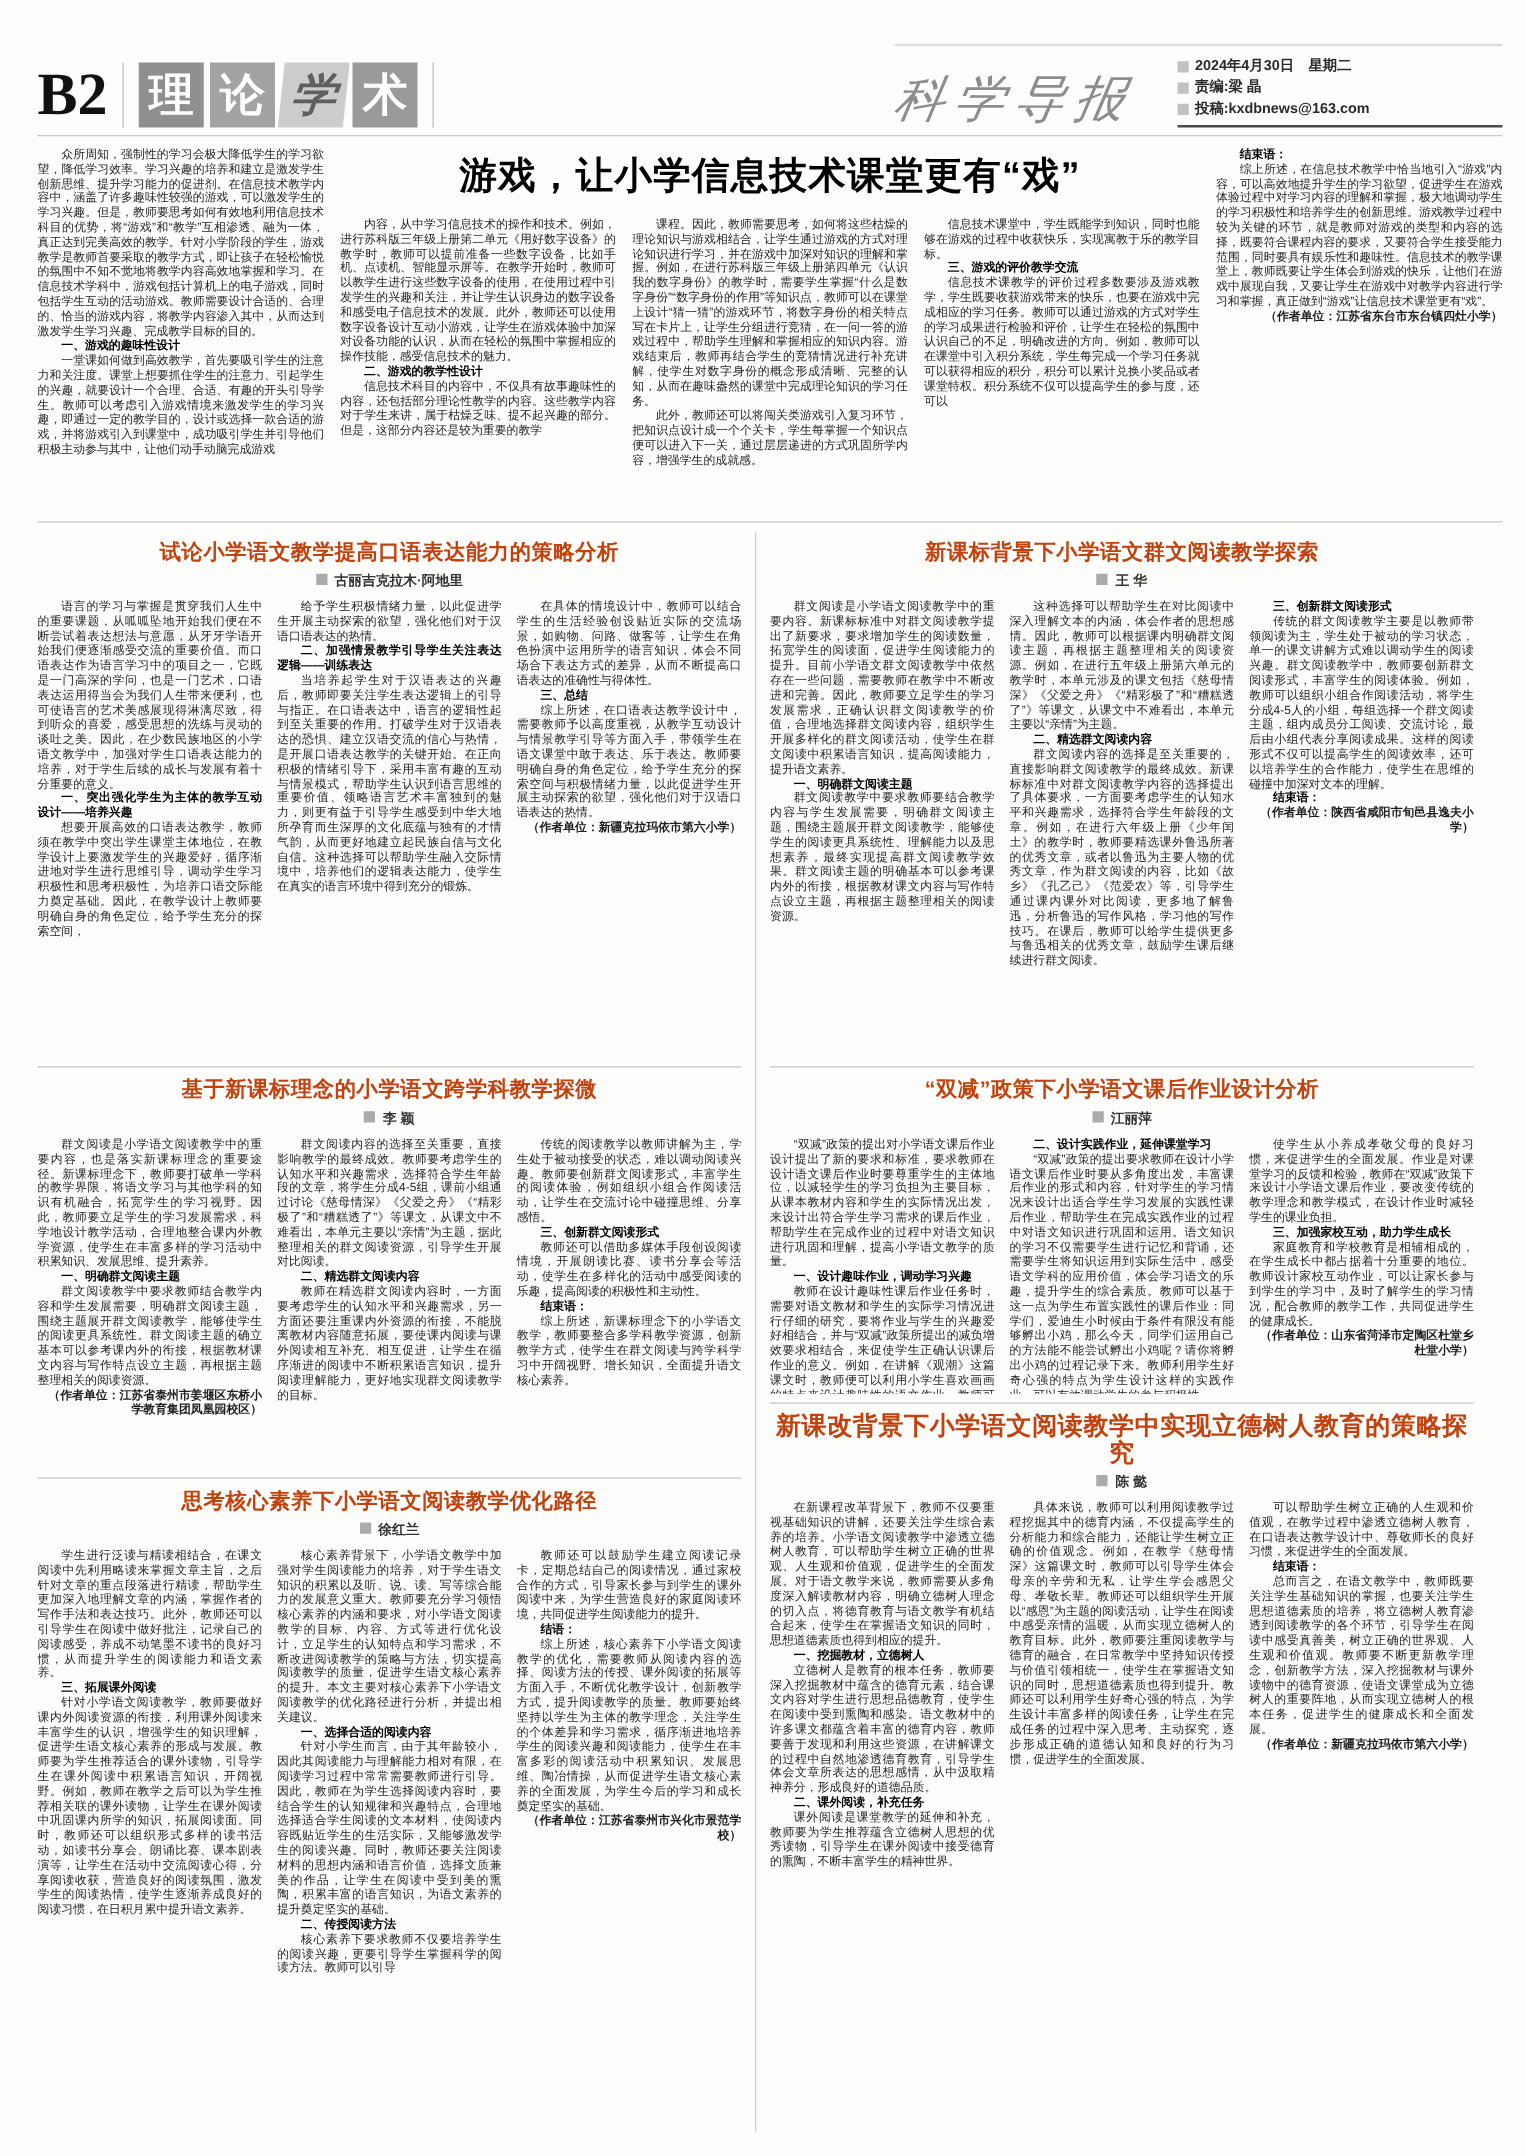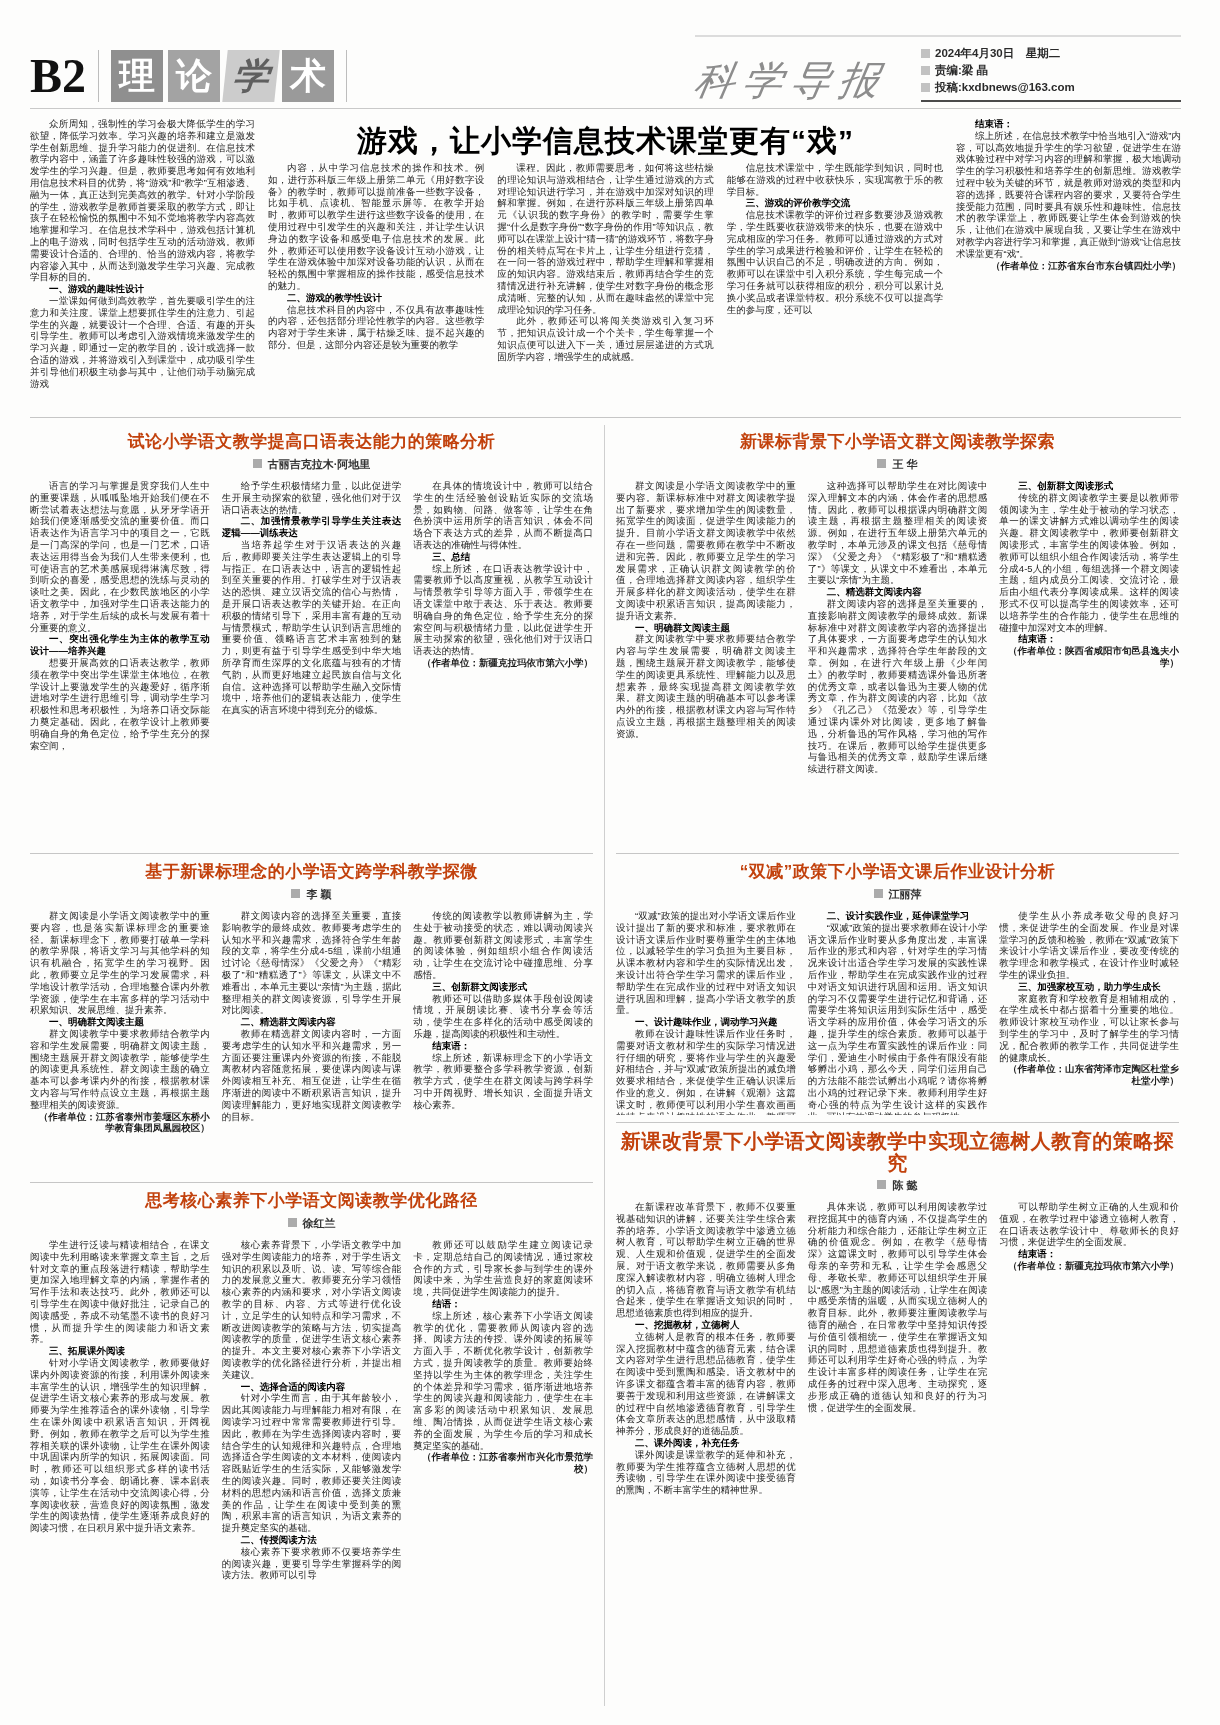--- a/index.html
+++ b/index.html
@@ -1,17 +1,17 @@
 <!DOCTYPE html>
 <html><head>
 <meta charset="utf-8">
 <style>
   html,body{margin:0;padding:0;background:#e8e8e6;}
   .page{position:relative;width:1220px;height:1725px;margin:0 auto;background:#fdfdfc;box-sizing:border-box;
-        padding:30px 39px 0 30px;font-family:"Liberation Sans","DejaVu Sans",sans-serif;color:#1d1d1d;}
+        padding:30px 18px 0 30px;font-family:"Liberation Sans","DejaVu Sans",sans-serif;color:#1d1d1d;}
   
   header{display:flex;justify-content:space-between;align-items:flex-end;height:72px;
          border-bottom:1px solid #c9c9c9;padding-bottom:6px;}
   .h-left{display:flex;align-items:center;}
   .pageno{font-family:"Liberation Serif","DejaVu Serif",serif;font-weight:bold;font-size:48px;line-height:1;color:#111;}
   .vline{width:1px;height:52px;background:#bdbdbd;margin:0 12px;}
   .tiles{display:flex;gap:5px;}
   .tile{width:52px;height:52px;display:flex;align-items:center;justify-content:center;
         font-size:36px;font-weight:bold;color:#fff;}
   .tile.t0{background:#8f8f8f;}
@@ -30,21 +30,21 @@
   .para,.sub,.attr{margin:0;font-size:9.5px;line-height:11.8px;text-align:justify;}
   .para{text-indent:2em;}
   .sub{font-weight:bold;text-indent:2em;color:#000;}
   .attr{font-weight:bold;text-align:right;}
   .col{flex:1;overflow:hidden;}
   .rule{border:none;border-top:1px solid #c6c6c6;margin:7px 0;}
   
   .main-article{display:flex;gap:13px;margin-top:9px;}
   .m-col{flex:1;height:292px;overflow:hidden;}
   .m-mid{flex:3;display:flex;flex-direction:column;}
-  .m-mid h1{margin:4px 0 0 0;text-align:center;font-size:30px;letter-spacing:1px;color:#000;line-height:38px;}
+  .m-mid h1{margin:4px 0 12px 0;text-align:center;font-size:30px;letter-spacing:1px;color:#000;line-height:38px;}
   .m-cols3{display:flex;gap:13px;margin-top:2px;}
   .m-cols3 .m-col{height:212px;}
   
   .halves{display:flex;margin-top:2px;}
   .half{width:563px;}
   .vdivider{width:1px;background:#cfcfcf;margin:0 11px;flex:none;}
   .art h2{margin:6px 0 0 0;text-align:center;font-size:17px;color:#c2410c;line-height:22px;letter-spacing:0.5px;}
   .art.small-title h2{font-size:20px;}
   .cols{display:flex;gap:12px;}
   #a2 .cols,#a3 .cols{height:366px;}
@@ -255,20 +255,21 @@
               <p class="para">立德树人是教育的根本任务，教师要深入挖掘教材中蕴含的德育元素，结合课文内容对学生进行思想品德教育，使学生在阅读中受到熏陶和感染。语文教材中的许多课文都蕴含着丰富的德育内容，教师要善于发现和利用这些资源，在讲解课文的过程中自然地渗透德育教育，引导学生体会文章所表达的思想感情，从中汲取精神养分，形成良好的道德品质。</p>
               <p class="sub">二、课外阅读，补充任务</p>
               <p class="para">课外阅读是课堂教学的延伸和补充，教师要为学生推荐蕴含立德树人思想的优秀读物，引导学生在课外阅读中接受德育的熏陶，不断丰富学生的精神世界。</p>
             </div>
             <div class="col">
               <p class="para">具体来说，教师可以利用阅读教学过程挖掘其中的德育内涵，不仅提高学生的分析能力和综合能力，还能让学生树立正确的价值观念。例如，在教学《慈母情深》这篇课文时，教师可以引导学生体会母亲的辛劳和无私，让学生学会感恩父母、孝敬长辈。教师还可以组织学生开展以“感恩”为主题的阅读活动，让学生在阅读中感受亲情的温暖，从而实现立德树人的教育目标。此外，教师要注重阅读教学与德育的融合，在日常教学中坚持知识传授与价值引领相统一，使学生在掌握语文知识的同时，思想道德素质也得到提升。教师还可以利用学生好奇心强的特点，为学生设计丰富多样的阅读任务，让学生在完成任务的过程中深入思考、主动探究，逐步形成正确的道德认知和良好的行为习惯，促进学生的全面发展。</p>
             </div>
             <div class="col">
               <p class="para">可以帮助学生树立正确的人生观和价值观，在教学过程中渗透立德树人教育，在口语表达教学设计中、尊敬师长的良好习惯，来促进学生的全面发展。</p>
               <p class="sub">结束语：</p>
+              <p class="para">总而言之，在语文教学中，教师既要关注学生基础知识的掌握，也要关注学生思想道德素质的培养，将立德树人教育渗透到阅读教学的各个环节，引导学生在阅读中感受真善美，树立正确的世界观、人生观和价值观。教师要不断更新教学理念，创新教学方法，深入挖掘教材与课外读物中的德育资源，使语文课堂成为立德树人的重要阵地，从而实现立德树人的根本任务，促进学生的健康成长和全面发展。</p>
               <p class="attr">（作者单位：新疆克拉玛依市第六小学）</p>
             </div>
           </div>
       </article>
     </div>
   </section>
 
 </div>
 
 </body></html>

